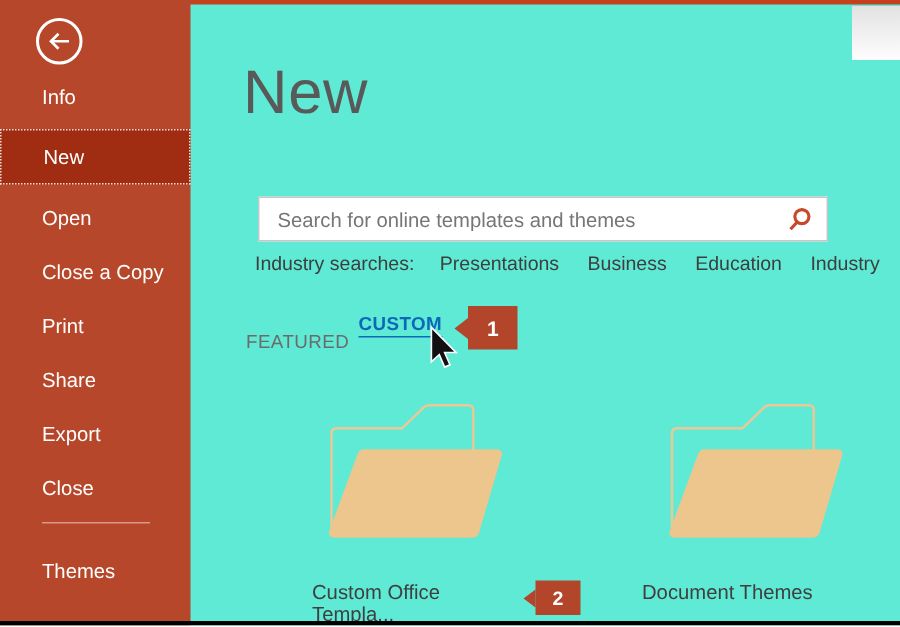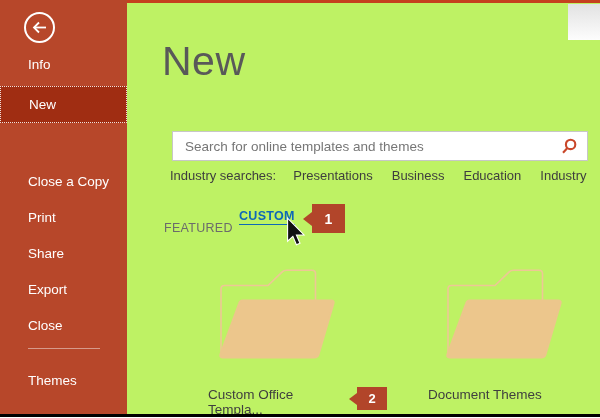--- a/index.html
+++ b/index.html
@@ -1,18 +1,18 @@
 <!DOCTYPE html>
 <html style="--sidebar-red: #B7472A; --sidebar-active-red: #A02D12; --top-accent: #C5401E; --link-blue: #0E68B8; --badge-red: #B2452A; --folder-tan: #ECC68C; --folder-outline: #EDC795; --search-icon-red: #C9472A;"><head>
 <meta charset="utf-8">
 <style>
   html,body{margin:0;padding:0;background:#fff;}
   .stage{
     position:relative;width:600px;height:418px;overflow:hidden;
-    font-family:"Liberation Sans",sans-serif;background:#bef264;
+    font-family:"Liberation Sans",sans-serif;background:#5eead4;
     -webkit-font-smoothing:antialiased;
   }
   
   .top-line{position:absolute;left:0;top:0;width:600px;height:3px;background:var(--top-accent,#D24726);z-index:3;}
   .tr-gradient{position:absolute;left:568px;top:4px;width:32px;height:36px;
     background:linear-gradient(180deg,#e2e2e2 0%,#fdfdfd 100%);z-index:2;}
   
   .bottom-bar{position:absolute;left:0;top:414px;width:600px;height:3px;background:#000;z-index:9;}
   .bottom-white{position:absolute;left:0;top:417px;width:600px;height:1px;background:#fff;z-index:9;}
 
@@ -20,21 +20,21 @@
   .sidebar{position:absolute;left:0;top:0;width:127px;height:418px;background:var(--sidebar-red,#B7472A);z-index:4;}
   .back-btn{position:absolute;left:24px;top:12px;width:31px;height:31px;border:2px solid #fff;
     border-radius:50%;box-sizing:border-box;display:flex;align-items:center;justify-content:center;cursor:pointer;}
   .side-item{position:absolute;left:0;width:127px;height:37px;display:flex;align-items:center;
     padding-left:28px;box-sizing:border-box;color:#fff;font-size:13.5px;cursor:pointer;}
   .side-item.active{background:var(--sidebar-active-red,#A02D12);border:1px dotted rgba(255,255,255,.85);}
   .side-divider{position:absolute;left:28px;top:348px;width:72px;height:1px;background:rgba(255,255,255,.45);}
 
   
   .page-title{position:absolute;left:162px;top:38px;font-size:41px;font-weight:300;color:#595959;letter-spacing:.5px;}
-  .search-box{position:absolute;left:172px;top:131px;width:416px;height:30px;box-sizing:border-box;
+  .search-box{position:absolute;left:172px;top:131px;width:380px;height:30px;box-sizing:border-box;
     border:1px solid #c7c7c7;display:flex;align-items:stretch;background:#fff;}
   .search-box input{flex:1;border:none;outline:none;padding:0 0 0 12px;font-size:13.5px;
     font-family:"Liberation Sans",sans-serif;color:#444;background:transparent;}
   .search-box input::placeholder{color:#767676;opacity:1;}
   .search-btn{width:36px;border:none;background:transparent;display:flex;align-items:center;justify-content:center;cursor:pointer;padding:0;}
 
   .suggest-row{position:absolute;left:170px;top:168px;display:flex;font-size:13px;color:#3e3e3e;white-space:nowrap;}
   .suggest-label{margin-right:17px;}
   .suggest-term{margin-right:19px;cursor:pointer;}
 
@@ -80,20 +80,23 @@
           <polyline points="8,1.5 3,6.5 8,11.5" fill="none" stroke="#fff" stroke-width="1.8"></polyline>
         </svg>
       </span>
     </div>
 
     <div class="side-item" style="top:46px">
         <span>Info</span>
       </div>
     <div class="side-item active" style="top:86px;height:37px">
         <span>New</span>
+      </div>
+    <div class="side-item" style="top:127px">
+        <span>Open</span>
       </div>
     <div class="side-item" style="top:163px">
         <span>Close a Copy</span>
       </div>
     <div class="side-item" style="top:199px">
         <span>Print</span>
       </div>
     <div class="side-item" style="top:235px">
         <span>Share</span>
       </div>

